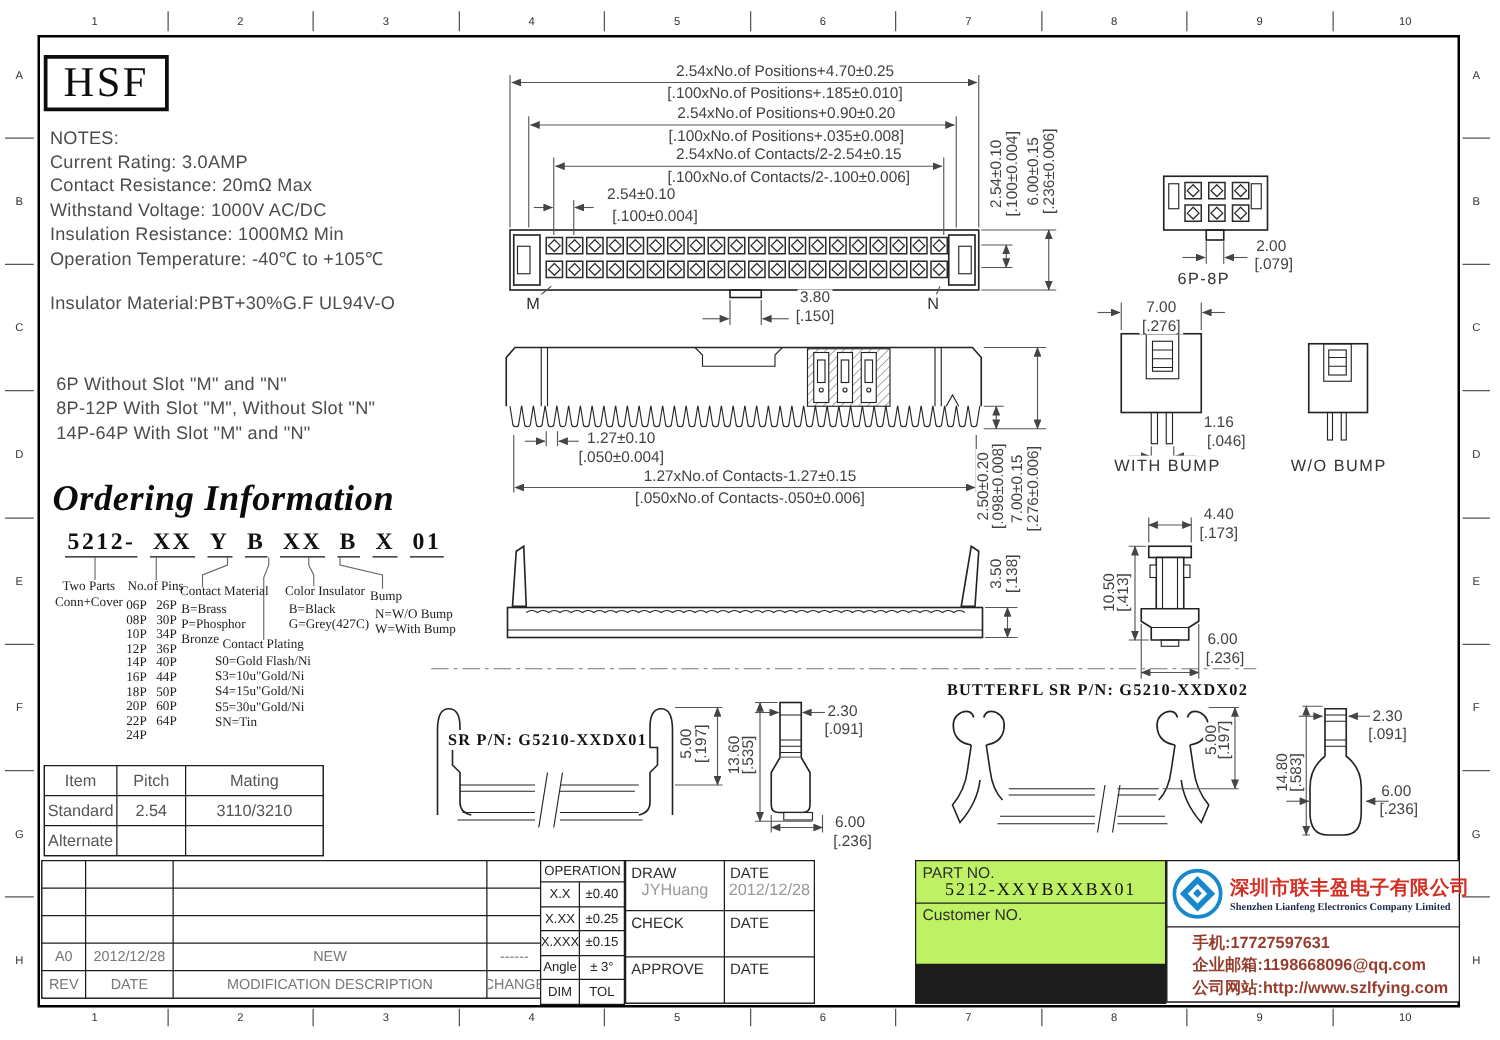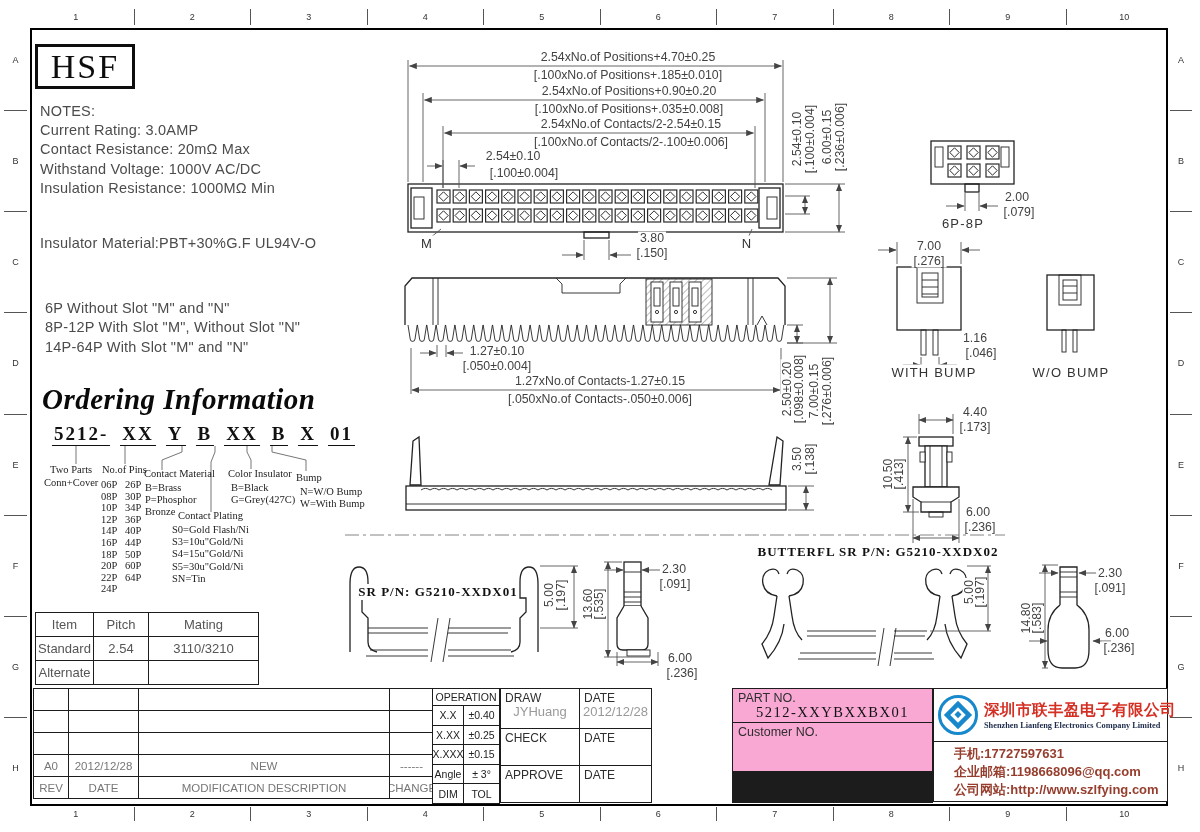--- a/index.html
+++ b/index.html
@@ -47,21 +47,21 @@
   .rev .cell{color:#777;font-size:11.5px}
   .tol{left:432px;top:688px;grid-template-columns:30px 35px;grid-template-rows:16px repeat(5,18.6px)}
   .tol .title{grid-column:1/3;font-weight:700;font-size:12px;color:#222}
   .tol .cell{font-weight:400;font-size:10.5px;color:#222}
   .appr{left:500px;top:688px;grid-template-columns:78px 71px;grid-template-rows:39px 36px 36px}
   .acell{position:relative;background:#fff;font-size:12px;color:#2e2e2e;padding:2px 4px}
   .aval{position:absolute;left:0;right:0;top:15px;text-align:center;color:#999;font-size:13px}
   .info{left:652px;top:688px;grid-template-columns:40px 36px;grid-auto-rows:21.4px}
   .info .cell{font-size:12px;color:#333}
   .part{left:732px;top:688px;grid-template-columns:199px;grid-template-rows:33px 48px 30px}
-  .psec{background:#f9a8d4;position:relative}
+  .psec{background:#bef264;position:relative}
   .plabel{position:absolute;left:5px;top:2px;font-size:12.5px;color:#2e2e2e}
   .pno{position:absolute;left:0;right:0;top:15px;text-align:center;font-family:"Liberation Serif",serif;font-size:14.5px;letter-spacing:1.5px;color:#111}
   .pt1{position:absolute;left:0;right:0;top:15px;text-align:center;font-family:"Liberation Serif",serif;font-weight:700;font-size:13.5px;letter-spacing:1px;color:#111}
   .pt2{position:absolute;left:0;right:0;top:31px;text-align:center;font-family:"Liberation Serif",serif;font-weight:700;font-size:12px;letter-spacing:1px;color:#111}
   .comp{left:933px;top:688px;grid-template-columns:233px;grid-template-rows:52px 59px}
   .crow1{background:#fff;display:flex;align-items:center;gap:6px;padding:3px 4px}
   .clogo{width:40px;height:40px;border-radius:50%;border:3.5px solid #1788cc;box-sizing:border-box;position:relative;flex:none}
   .cd1{position:absolute;left:50%;top:50%;width:20px;height:20px;transform:translate(-50%,-50%) rotate(45deg);background:#1788cc}
   .cd2{position:absolute;left:50%;top:50%;width:11px;height:11px;transform:translate(-50%,-50%) rotate(45deg);background:#fff}
   .cd3{position:absolute;left:50%;top:50%;width:5px;height:5px;transform:translate(-50%,-58%) rotate(45deg);background:#1788cc}
@@ -335,20 +335,21 @@
     </div>
 
   <div class="hsf">HSF</div>
 
   <div class="cadtxt" style="left:40px;top:102px">NOTES:</div>
   <div class="cadtxt" style="left:40px;top:121px">
       <div>Current Rating: 3.0AMP</div>
       <div>Contact Resistance: 20mΩ Max</div>
       <div>Withstand Voltage: 1000V AC/DC</div>
       <div>Insulation Resistance: 1000MΩ Min</div>
+      <div>Operation Temperature: -40℃ to +105℃</div>
     </div>
   <div class="cadtxt" style="left:40px;top:234px">
       <div>Insulator Material:PBT+30%G.F UL94V-O</div>
     </div>
   <div class="cadtxt" style="left:45px;top:299px">
       <div>6P Without Slot "M" and "N"</div>
       <div>8P-12P With Slot "M", Without Slot "N"</div>
       <div>14P-64P With Slot "M" and "N"</div>
     </div>
 

